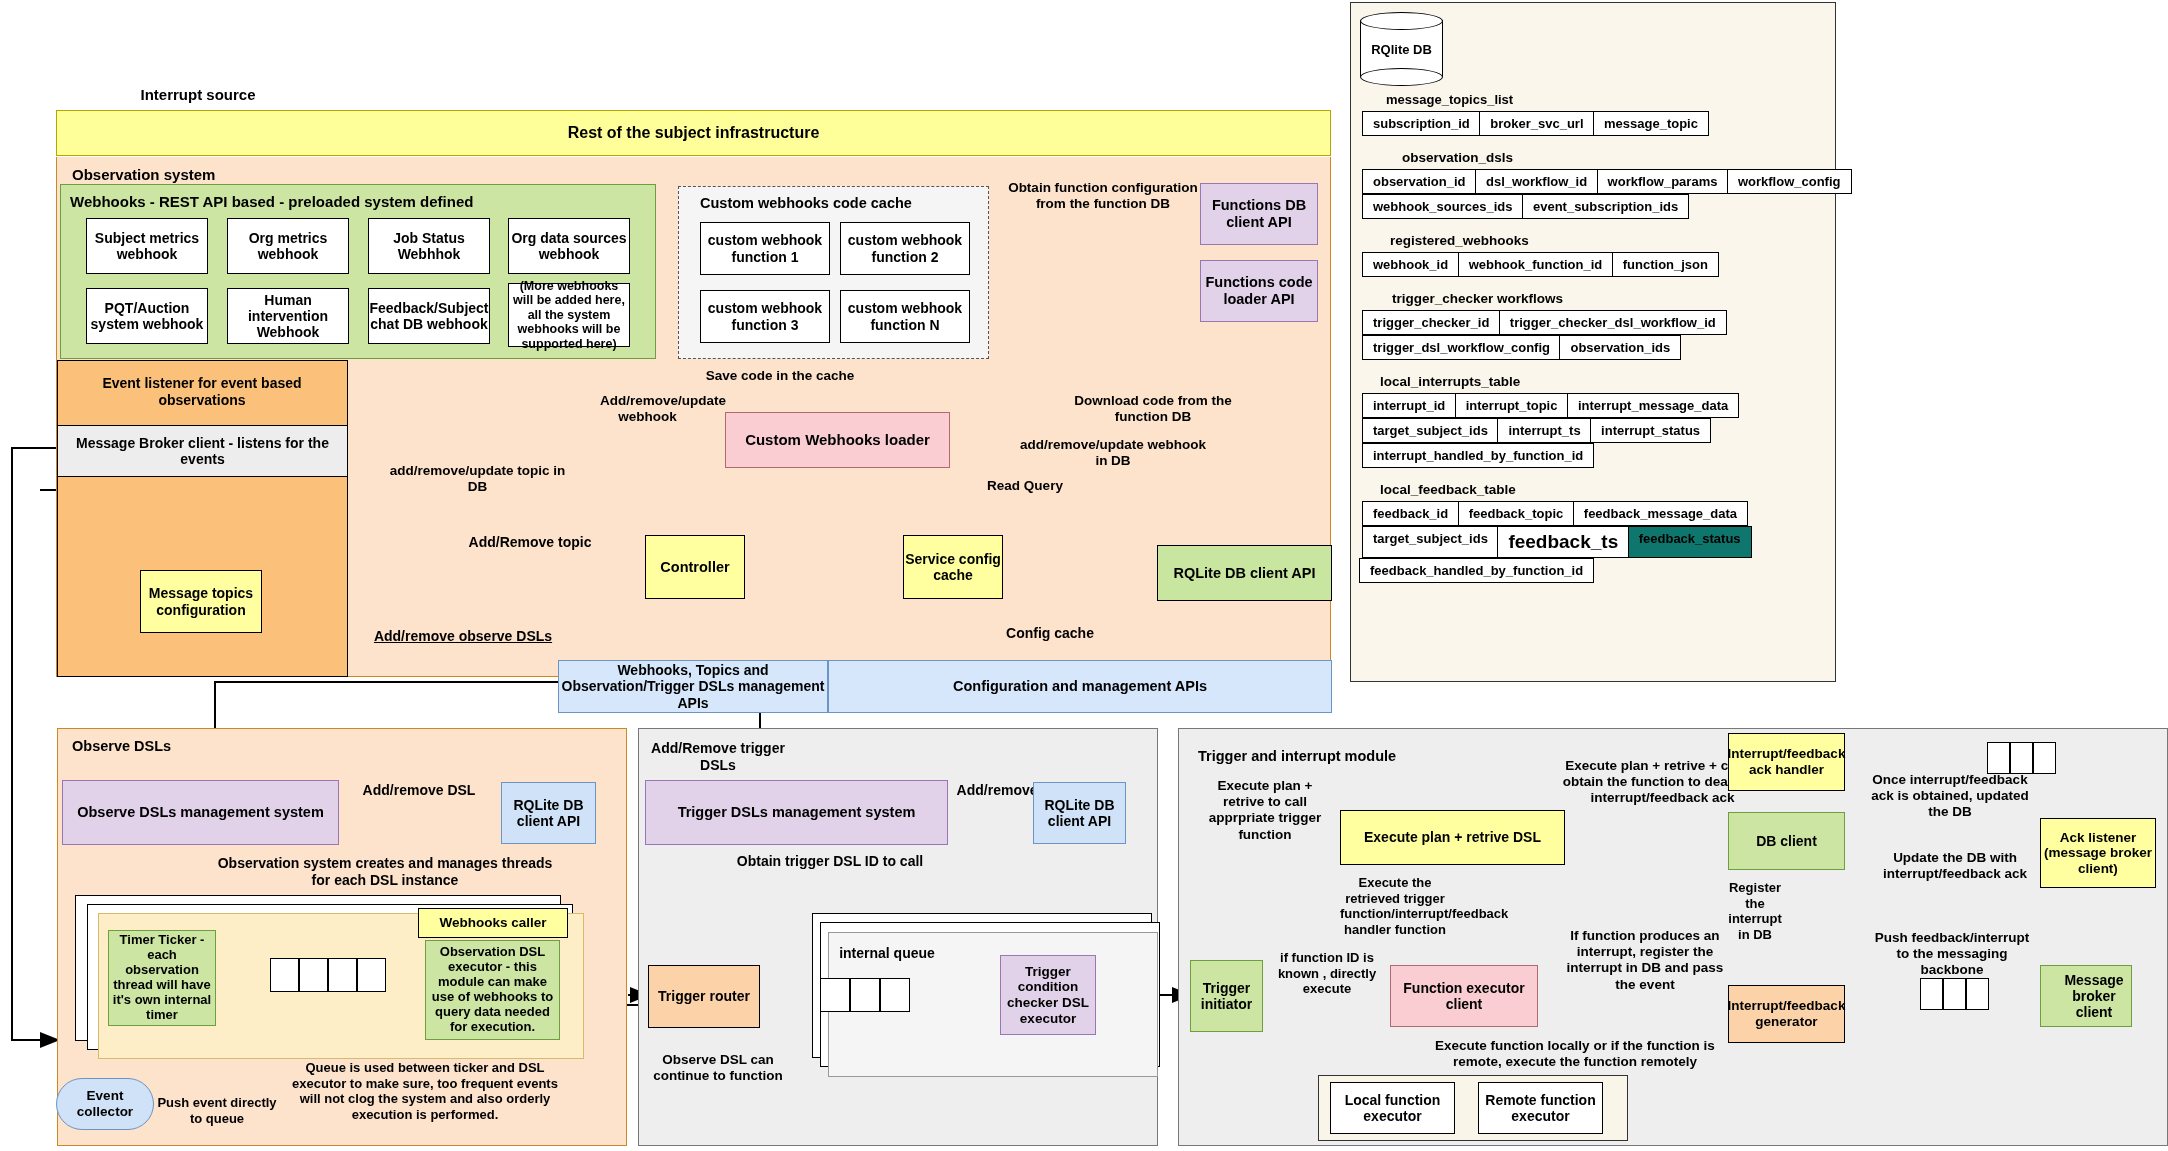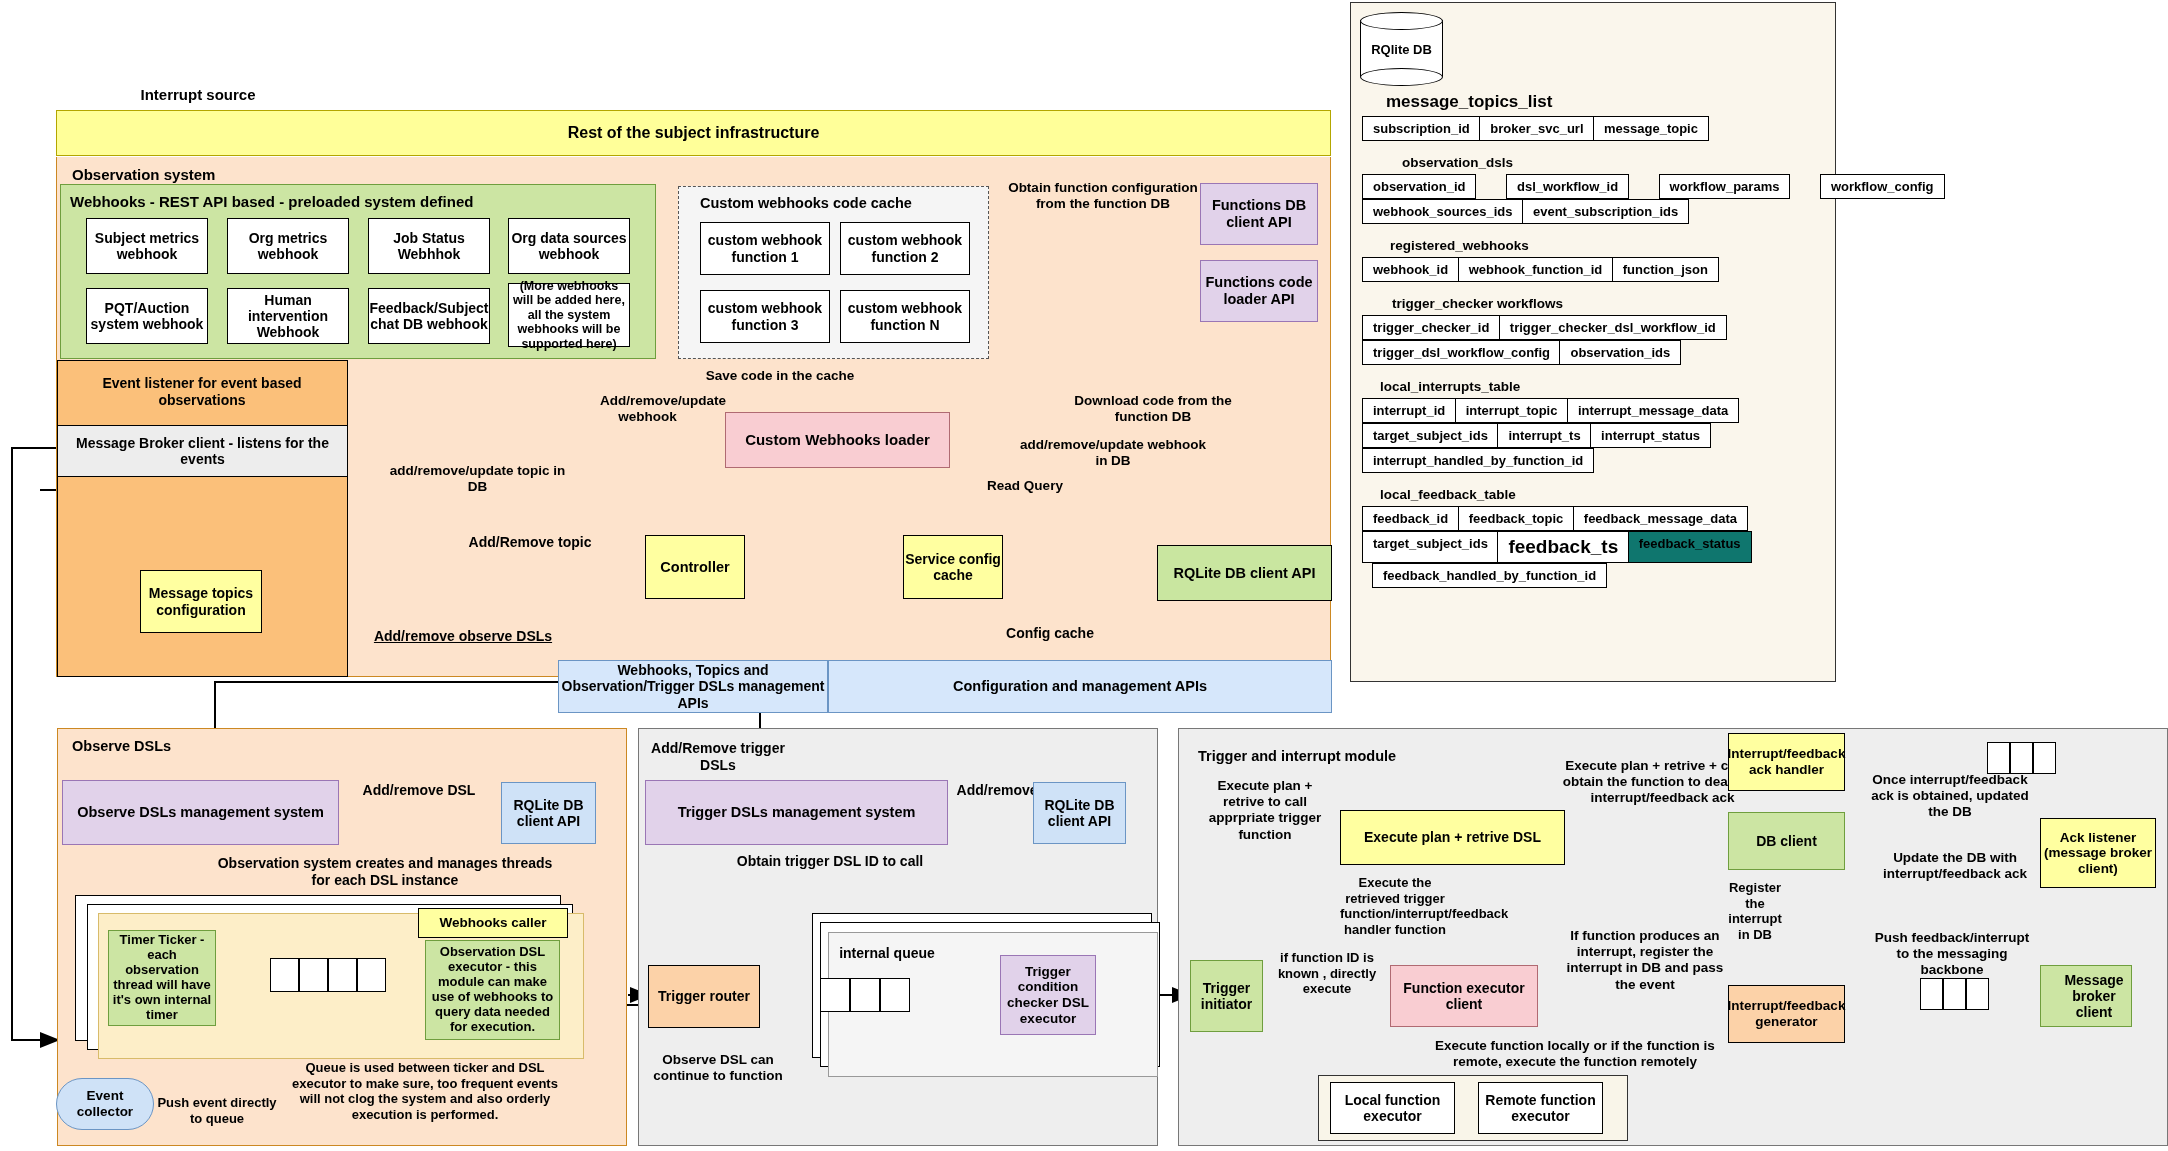--- a/index.html
+++ b/index.html
@@ -208,30 +208,30 @@
 
 <div style="position:absolute;left:1360px;top:12px;width:83px;height:72px;">
   <div style="position:absolute;left:0;top:8px;width:83px;height:57px;border-left:1.5px solid #000;border-right:1.5px solid #000;background:#fff;"></div>
   <div style="position:absolute;left:0;top:0px;width:83px;height:18px;border:1.5px solid #000;border-radius:50%;background:#fff;"></div>
   <div style="position:absolute;left:0;top:56px;width:83px;height:18px;border:1.5px solid #000;border-radius:50%;background:#fff;"></div>
   <div style="position:absolute;left:0;top:30px;width:83px;text-align:center;font-weight:bold;font-size:13px;">RQlite DB</div>
 </div>
 
 <div id="db-tables" style="position:absolute;left:1350px;top:92px;width:486px;">
       <div style="margin-bottom: 14px;">
-        <div style="font-weight: bold; font-size: 17px; margin-left: 36px; margin-bottom: 4px;">message_topics_list</div>
+        <div style="font-weight: bold; font-size: 13px; margin-left: 36px; margin-bottom: 4px;">message_topics_list</div>
         <div style="display: flex; margin-left: 12px;">
           <div style="border: 1.5px solid rgb(0, 0, 0); background: rgb(255, 255, 255); padding: 4px 10px; font-weight: bold; font-size: 13px; white-space: nowrap; margin-right: -1.5px;">subscription_id</div>
           <div style="border: 1.5px solid rgb(0, 0, 0); background: rgb(255, 255, 255); padding: 4px 10px; font-weight: bold; font-size: 13px; white-space: nowrap; margin-right: -1.5px;">broker_svc_url</div>
           <div style="border: 1.5px solid rgb(0, 0, 0); background: rgb(255, 255, 255); padding: 4px 10px; font-weight: bold; font-size: 13px; white-space: nowrap; margin-right: -1.5px;">message_topic</div>
         </div>
       </div>
       <div style="margin-bottom: 14px;">
         <div style="font-weight: bold; font-size: 13.5px; margin-left: 52px; margin-bottom: 4px;">observation_dsls</div>
-        <div style="display: flex; margin-left: 12px; gap: 31px;">
+        <div style="display: flex; margin-left: 12px;">
           <div style="border: 1.5px solid rgb(0, 0, 0); background: rgb(255, 255, 255); padding: 4px 10px; font-weight: bold; font-size: 13px; white-space: nowrap; margin-right: -1.5px;">observation_id</div>
           <div style="border: 1.5px solid rgb(0, 0, 0); background: rgb(255, 255, 255); padding: 4px 10px; font-weight: bold; font-size: 13px; white-space: nowrap; margin-right: -1.5px;">dsl_workflow_id</div>
           <div style="border: 1.5px solid rgb(0, 0, 0); background: rgb(255, 255, 255); padding: 4px 10px; font-weight: bold; font-size: 13px; white-space: nowrap; margin-right: -1.5px;">workflow_params</div>
           <div style="border: 1.5px solid rgb(0, 0, 0); background: rgb(255, 255, 255); padding: 4px 10px; font-weight: bold; font-size: 13px; white-space: nowrap; margin-right: -1.5px;">workflow_config</div>
         </div>
         <div style="display: flex; margin-left: 12px;">
           <div style="border: 1.5px solid rgb(0, 0, 0); background: rgb(255, 255, 255); padding: 4px 10px; font-weight: bold; font-size: 13px; white-space: nowrap; margin-right: -1.5px;">webhook_sources_ids</div>
           <div style="border: 1.5px solid rgb(0, 0, 0); background: rgb(255, 255, 255); padding: 4px 10px; font-weight: bold; font-size: 13px; white-space: nowrap; margin-right: -1.5px;">event_subscription_ids</div>
         </div>
       </div>
@@ -275,21 +275,21 @@
         <div style="display: flex; margin-left: 12px;">
           <div style="border: 1.5px solid rgb(0, 0, 0); background: rgb(255, 255, 255); padding: 4px 10px; font-weight: bold; font-size: 13px; white-space: nowrap; margin-right: -1.5px;">feedback_id</div>
           <div style="border: 1.5px solid rgb(0, 0, 0); background: rgb(255, 255, 255); padding: 4px 10px; font-weight: bold; font-size: 13px; white-space: nowrap; margin-right: -1.5px;">feedback_topic</div>
           <div style="border: 1.5px solid rgb(0, 0, 0); background: rgb(255, 255, 255); padding: 4px 10px; font-weight: bold; font-size: 13px; white-space: nowrap; margin-right: -1.5px;">feedback_message_data</div>
         </div>
         <div style="display: flex; margin-left: 12px;">
           <div style="border: 1.5px solid rgb(0, 0, 0); background: rgb(255, 255, 255); padding: 4px 10px; font-weight: bold; font-size: 13px; white-space: nowrap; margin-right: -1.5px;">target_subject_ids</div>
           <div style="border: 1.5px solid rgb(0, 0, 0); background: rgb(255, 255, 255); padding: 4px 10px; font-weight: bold; font-size: 19px; white-space: nowrap; margin-right: -1.5px;">feedback_ts</div>
           <div style="border: 1.5px solid rgb(0, 0, 0); background: #0f766e; padding: 4px 10px; font-weight: bold; font-size: 13px; white-space: nowrap; margin-right: -1.5px;">feedback_status</div>
         </div>
-        <div style="display: flex; margin-left: 22px;">
+        <div style="display: flex; margin-left: 9px;">
           <div style="border: 1.5px solid rgb(0, 0, 0); background: rgb(255, 255, 255); padding: 4px 10px; font-weight: bold; font-size: 13px; white-space: nowrap; margin-right: -1.5px;">feedback_handled_by_function_id</div>
         </div>
       </div>
     </div>
 
 <div class="c-orangeL" style="position:absolute;left:57px;top:728px;width:570px;height:418px;"></div>
 <div class="grp-title" style="left:72px;top:738px;font-size:14.5px;">Observe DSLs</div>
 
 <div class="box c-purple" style="left:62px;top:780px;width:277px;height:65px;font-size:14.5px;">Observe DSLs management system</div>
 <div class="lbl" style="left:352px;top:782px;width:134px;font-size:14px;">Add/remove DSL</div>

